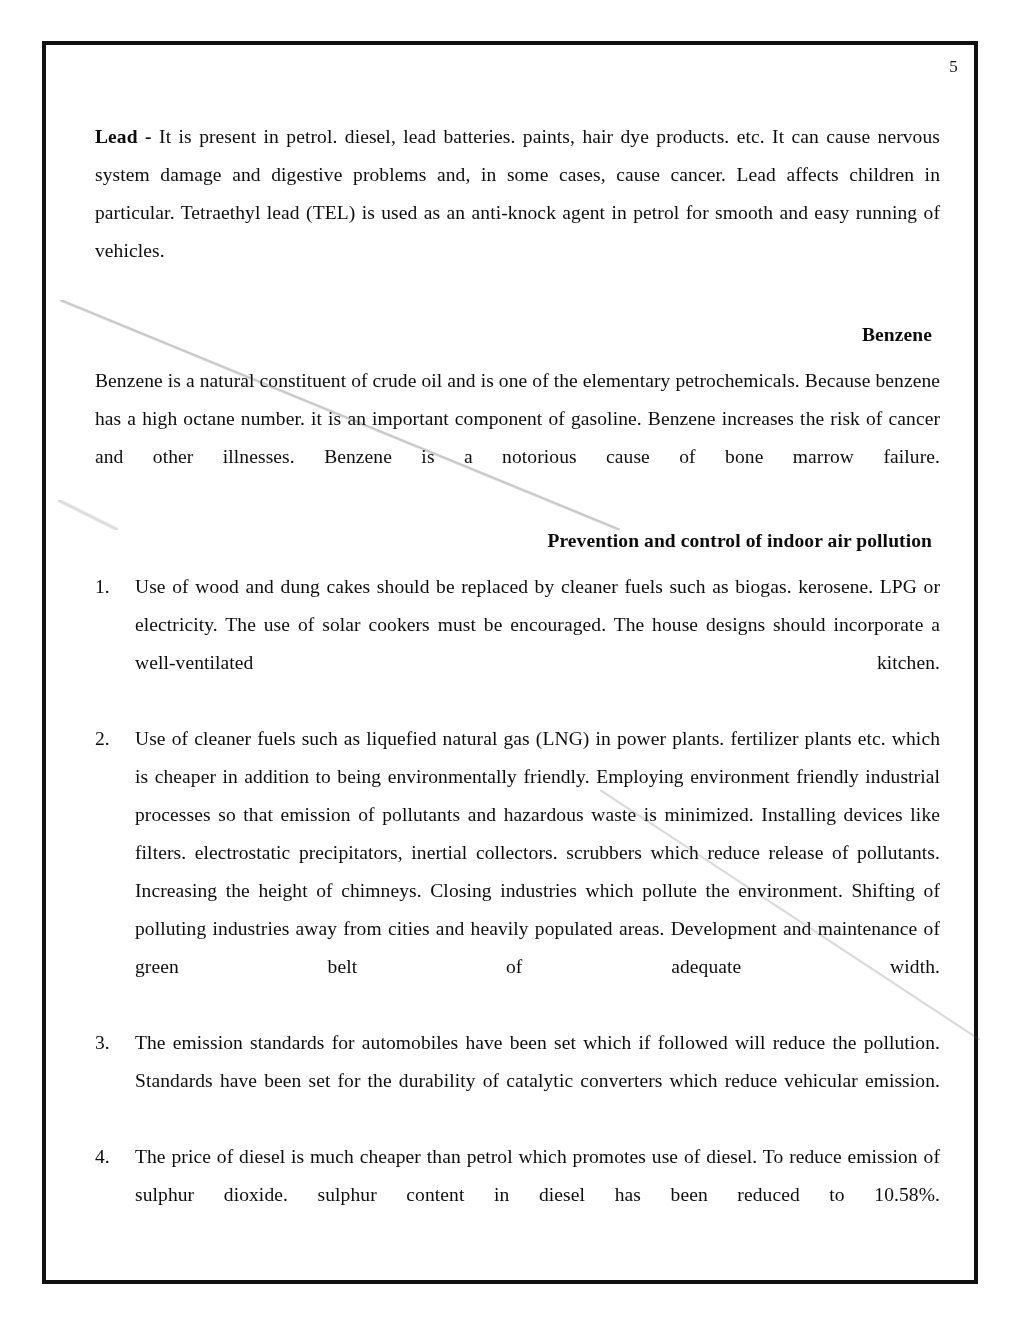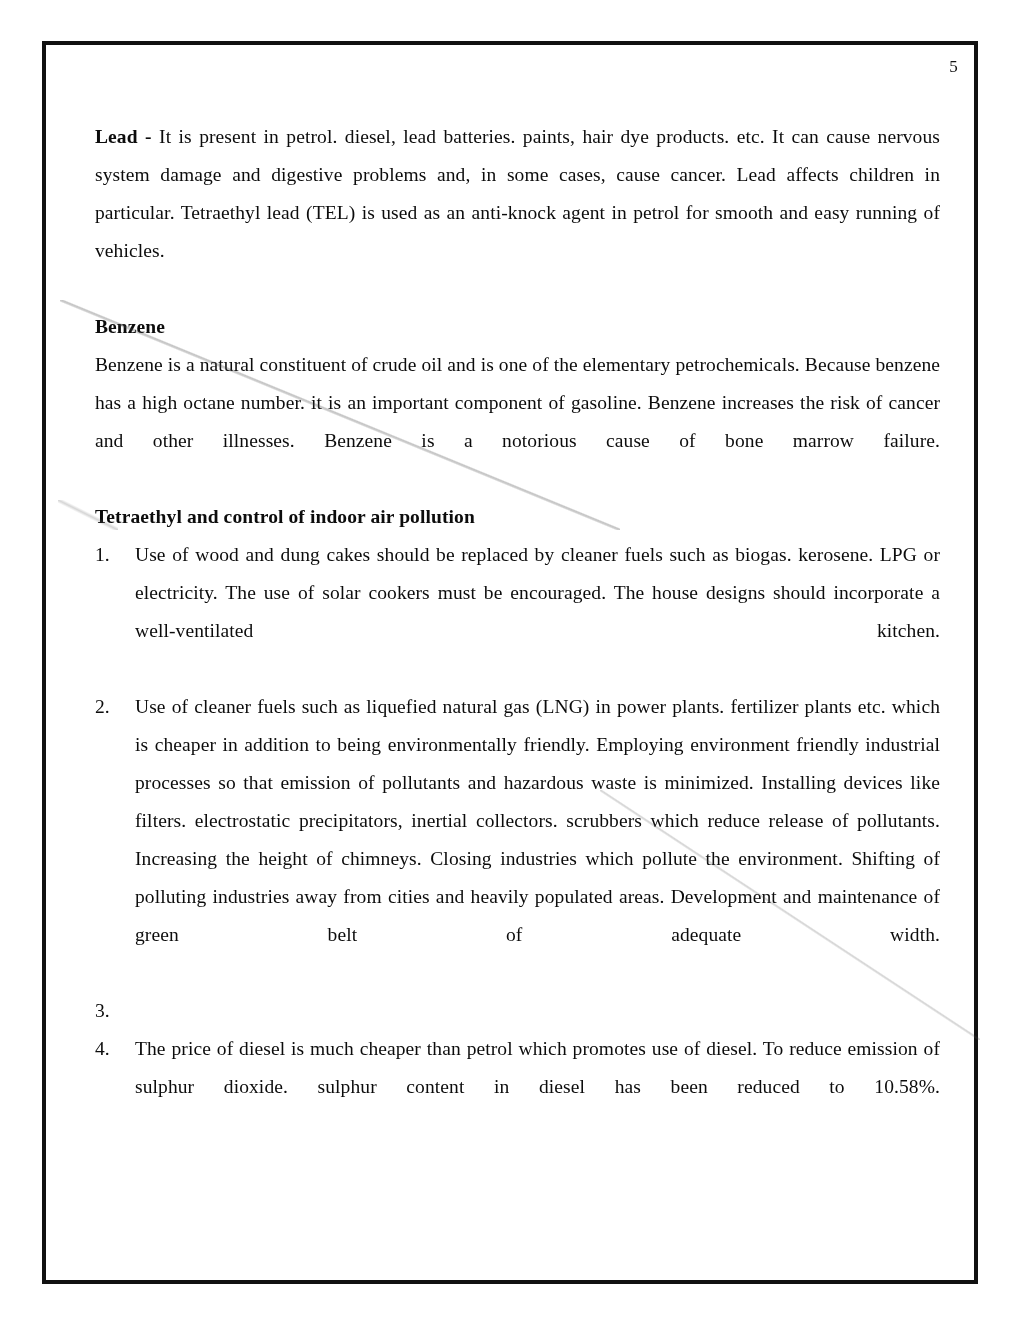--- a/index.html
+++ b/index.html
@@ -69,22 +69,22 @@
   }
   
   .para::after { content: ""; display: inline-block; width: 100%; }
 
   .lead-label { font-weight: bold; }
 
   .subhead {
     font-size: 19.5px;
     line-height: 38px;
     font-weight: bold;
-    margin: 0;
-    text-align: left;
+    margin: 8px;
+    text-align: right;
     letter-spacing: 0.1px;
   }
 
   
   .para.tight {
     text-align: justify;
     word-spacing: 0px;
     font-family: Liberation Serif, serif;
   }
 
@@ -168,31 +168,31 @@
 
   <div id="content">
 
     <p class="para"><span class="lead-label">Lead -</span><span> It is present in petrol. diesel, lead batteries. paints, hair dye products. etc. It can cause nervous system damage and digestive problems and, in some cases, cause cancer. Lead affects children in particular. Tetraethyl lead (TEL) is used as an anti-knock agent in petrol for smooth and easy running of vehicles.</span></p>
 
     <h3 class="subhead">Benzene</h3>
 
     <p class="para tight">Benzene is a natural constituent of crude oil and is one of the elementary petrochemicals. Because benzene has a high octane number. it is an important component of gasoline. Benzene increases the risk of cancer and other illnesses. Benzene is a notorious cause of bone marrow failure.</p>
 
 
-    <h3 class="subhead">Tetraethyl and control of indoor air pollution</h3>
+    <h3 class="subhead">Prevention and control of indoor air pollution</h3>
 
     <ol id="measures">
       <li>
         <span class="li-marker">1.</span><span>Use of wood and dung cakes should be replaced by cleaner fuels such as biogas. kerosene. LPG or electricity. The use of solar cookers must be encouraged. The house designs should incorporate a well-ventilated kitchen.</span>
       </li>
       <li>
         <span class="li-marker">2.</span><span>Use of cleaner fuels such as liquefied natural gas (LNG) in power plants. fertilizer plants etc. which is cheaper in addition to being environmentally friendly. Employing environment friendly industrial processes so that emission of pollutants and hazardous waste is minimized. Installing devices like filters. electrostatic precipitators, inertial collectors. scrubbers which reduce release of pollutants. Increasing the height of chimneys. Closing industries which pollute the environment. Shifting of polluting industries away from cities and heavily populated areas. Development and maintenance of green belt of adequate width.</span>
       </li>
       <li>
-        <span class="li-marker">3.</span>
+        <span class="li-marker">3.</span><span>The emission standards for automobiles have been set which if followed will reduce the pollution. Standards have been set for the durability of catalytic converters which reduce vehicular emission.</span>
       </li>
       <li>
         <span class="li-marker">4.</span><span>The price of diesel is much cheaper than petrol which promotes use of diesel. To reduce emission of sulphur dioxide. sulphur content in diesel has been reduced to 10.58%.</span>
       </li>
 
     </ol>
 
   </div>
 
   <div class="streak" id="streak-upper"></div>

